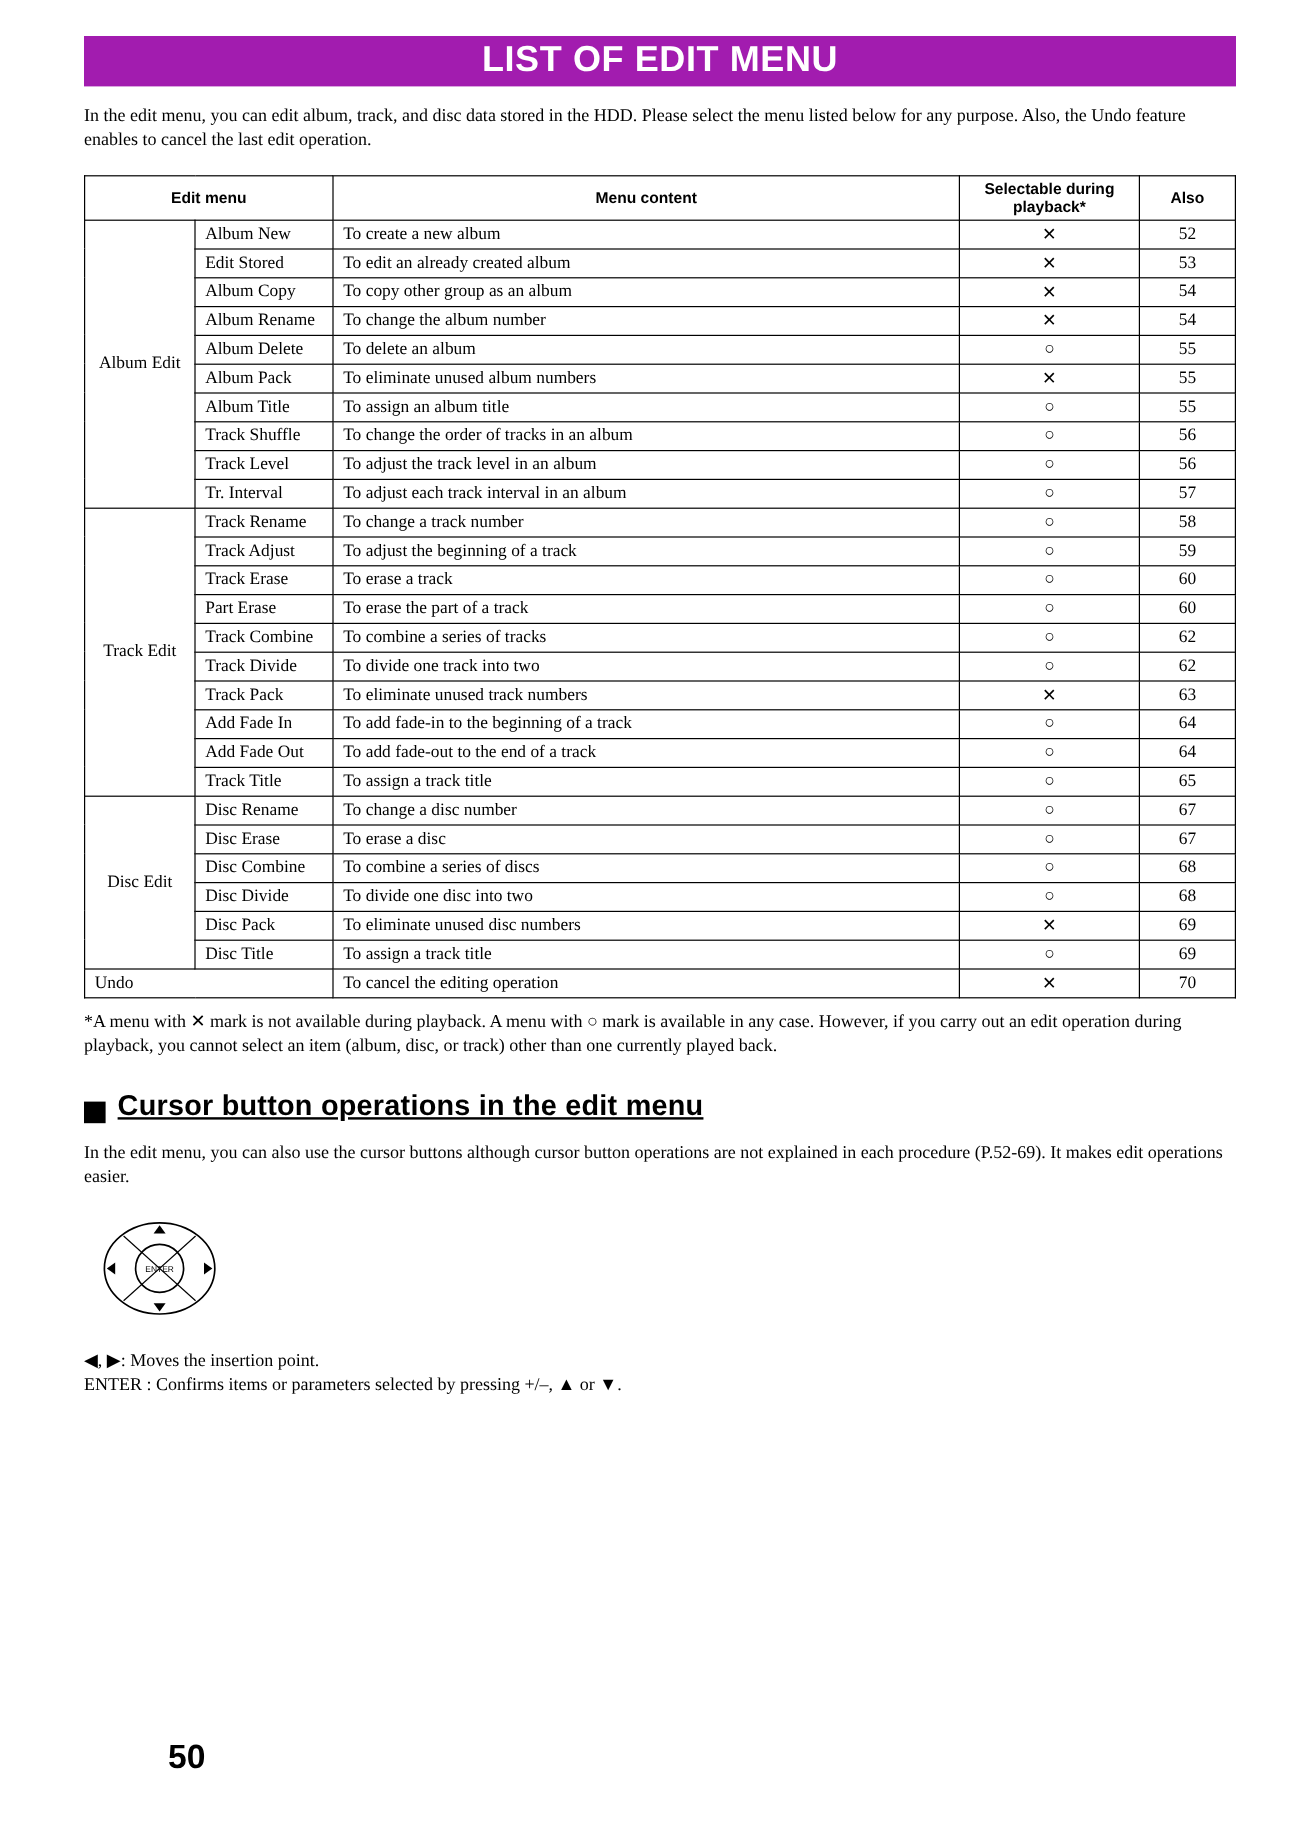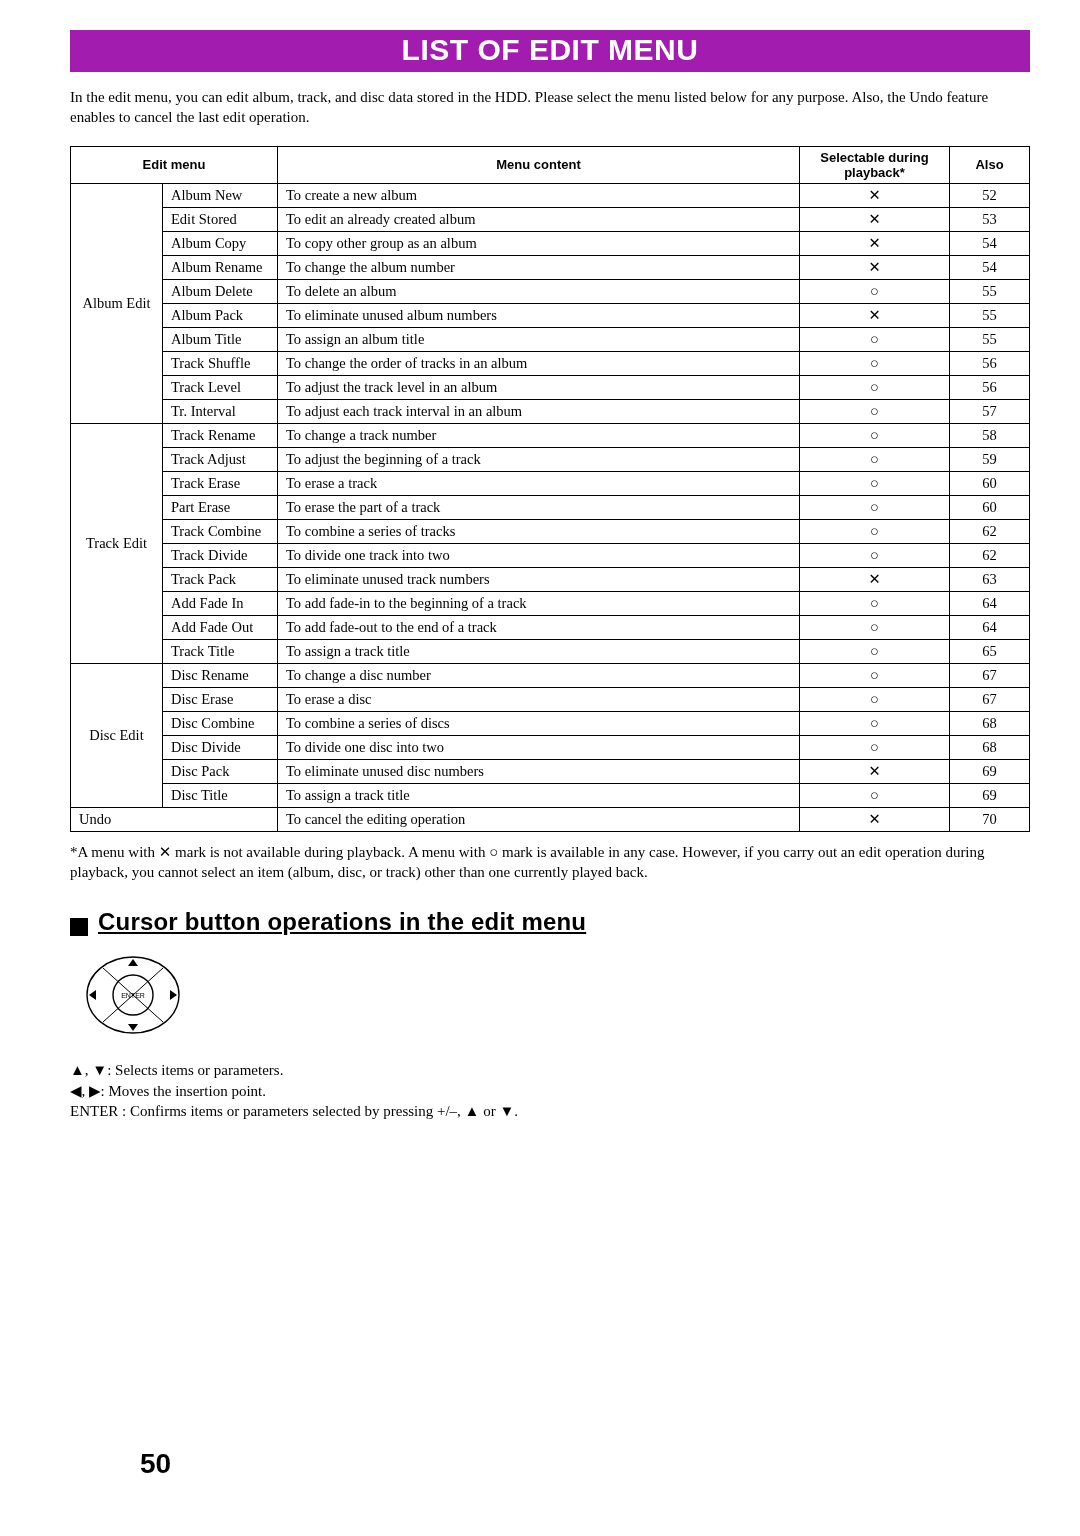--- a/index.html
+++ b/index.html
@@ -275,34 +275,34 @@
       </tbody>
 </table>
 
 <p class="footnote">*A menu with ✕ mark is not available during playback. A menu with ○ mark is available in any case. However, if you carry out an edit operation during playback, you cannot select an item (album, disc, or track) other than one currently played back.</p>
 
 <div class="section-head">
   <span class="sq"></span>
   <h2>Cursor button operations in the edit menu</h2>
 </div>
 
+<p class="cursor-intro">In the edit menu, you can also use the cursor buttons although cursor button operations are not explained in each procedure (P.52-69). It makes edit operations easier.</p>
 
 <svg class="joypad" width="110" height="90" viewBox="0 0 110 90">
   <ellipse cx="55" cy="45" rx="46" ry="38" fill="none" stroke="#000" stroke-width="1.4"></ellipse>
   <circle cx="55" cy="45" r="20" fill="none" stroke="#000" stroke-width="1.4"></circle>
   <line x1="25" y1="18" x2="85" y2="72" stroke="#000" stroke-width="1"></line>
   <line x1="85" y1="18" x2="25" y2="72" stroke="#000" stroke-width="1"></line>
   <text x="55" y="48" text-anchor="middle" font-family="Arial" font-size="7">ENTER</text>
   <polygon points="55,9 50,16 60,16" fill="#000"></polygon>
   <polygon points="55,81 50,74 60,74" fill="#000"></polygon>
   <polygon points="11,45 18,40 18,50" fill="#000"></polygon>
   <polygon points="99,45 92,40 92,50" fill="#000"></polygon>
 </svg>
 
 <div class="legend">
-  <p>▲, ▼: Selects items or parameters.</p>
   <p>◀, ▶: Moves the insertion point.</p>
   <p>ENTER : Confirms items or parameters selected by pressing +/–, ▲ or ▼.</p>
 </div>
 
 <div class="page-num">50</div>
 
 </div>
 
 </body></html>

